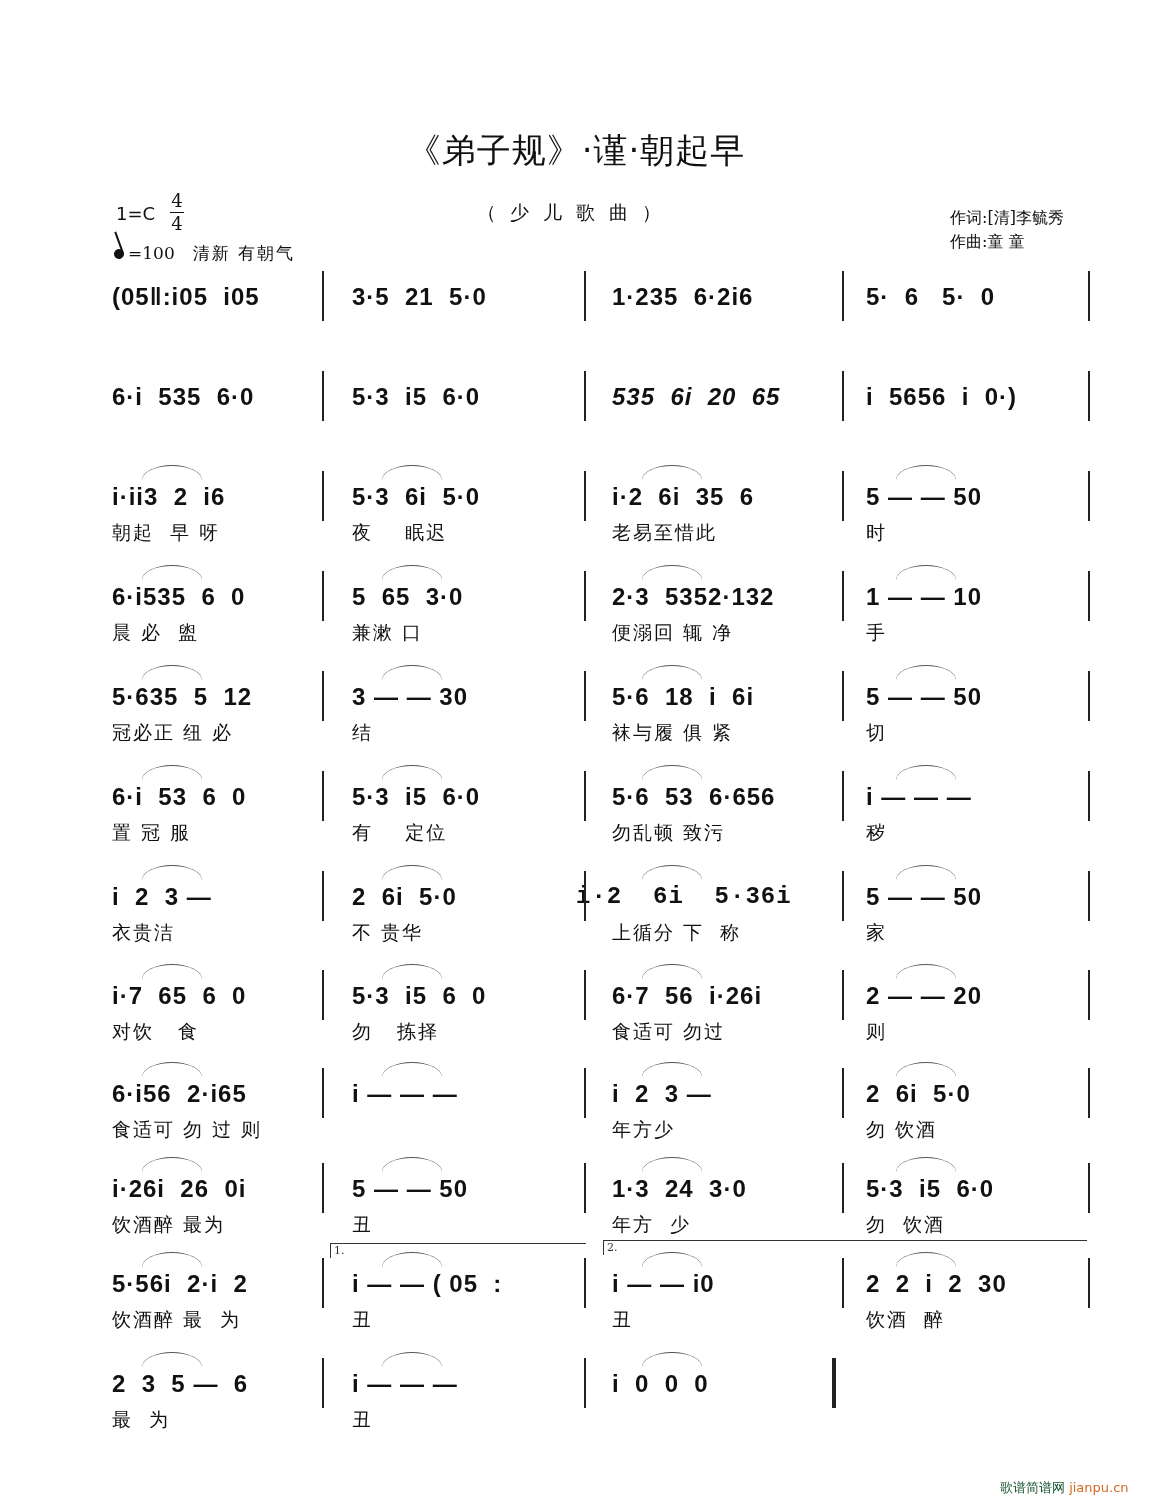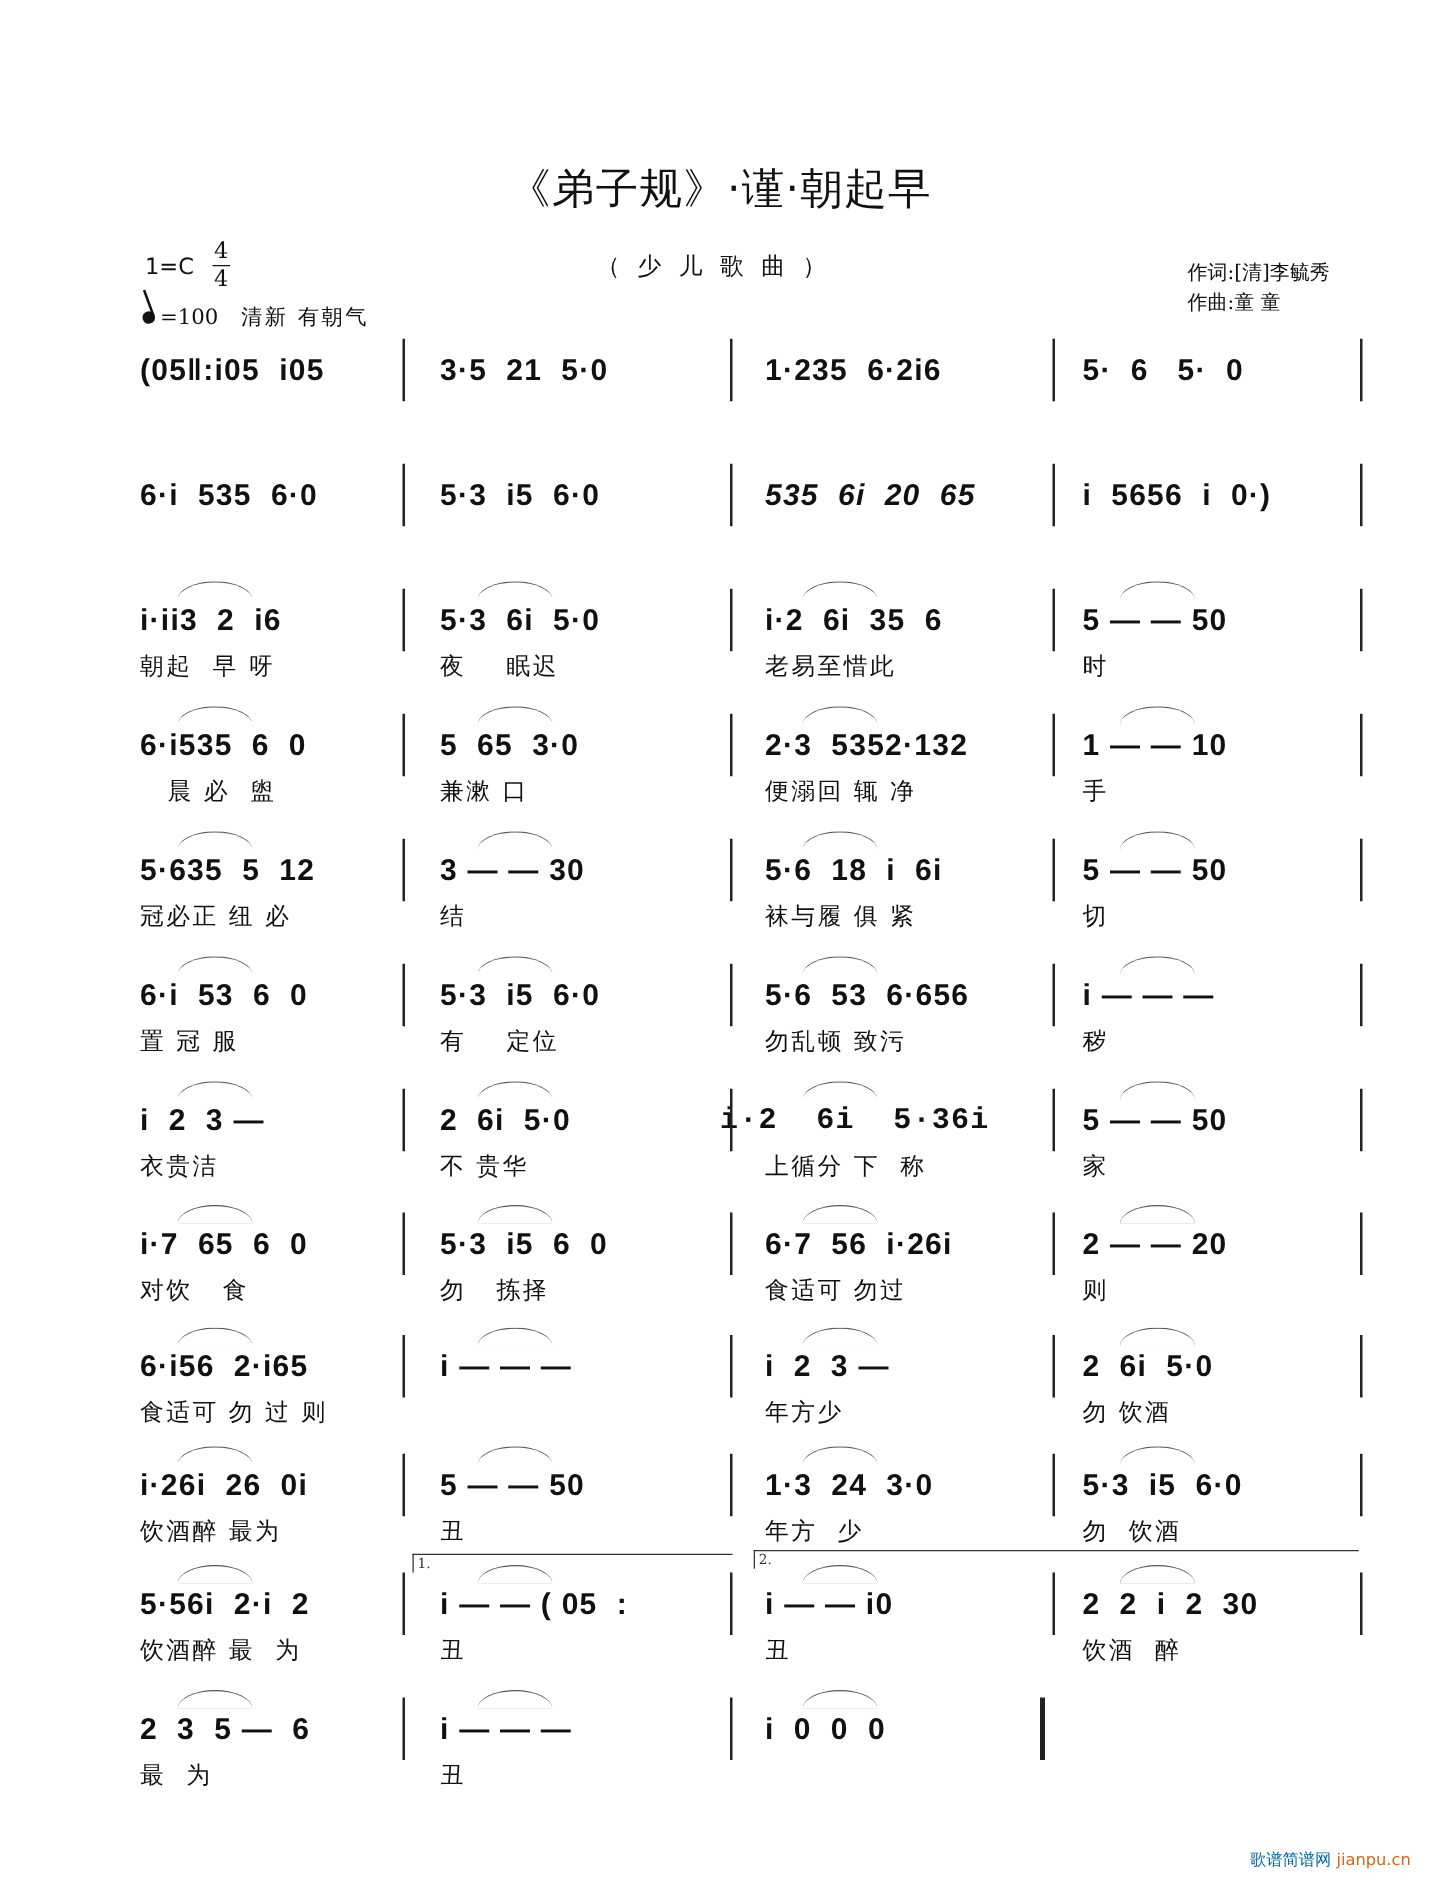--- a/index.html
+++ b/index.html
@@ -83,21 +83,21 @@
     <div class="lyrics" style="left: 612px; top: 520px;">老易至惜此</div>
     <div class="slur" style="left: 642px; top: 465px; width: 60px; height: 14px;"></div>
     <div class="notes" style="left: 866px; top: 483px;">5 — — 50</div>
     <div class="lyrics" style="left: 866px; top: 520px;">时</div>
     <div class="slur" style="left: 896px; top: 465px; width: 60px; height: 14px;"></div>
     <div class="barline" style="left: 322px; top: 471px; height: 50px;"></div>
     <div class="barline" style="left: 584px; top: 471px; height: 50px;"></div>
     <div class="barline" style="left: 842px; top: 471px; height: 50px;"></div>
     <div class="barline" style="left: 1088px; top: 471px; height: 50px;"></div>
     <div class="notes" style="left: 112px; top: 583px;">6·i535  6  0</div>
-    <div class="lyrics" style="left: 112px; top: 620px; margin-left: 22px;">晨 必  盥</div>
+    <div class="lyrics" style="left: 112px; top: 620px;">晨 必  盥</div>
     <div class="slur" style="left: 142px; top: 565px; width: 60px; height: 14px;"></div>
     <div class="notes" style="left: 352px; top: 583px;">5  65  3·0</div>
     <div class="lyrics" style="left: 352px; top: 620px;">兼漱 口</div>
     <div class="slur" style="left: 382px; top: 565px; width: 60px; height: 14px;"></div>
     <div class="notes" style="left: 612px; top: 583px;">2·3  5352·132</div>
     <div class="lyrics" style="left: 612px; top: 620px;">便溺回 辄 净</div>
     <div class="slur" style="left: 642px; top: 565px; width: 60px; height: 14px;"></div>
     <div class="notes" style="left: 866px; top: 583px;">1 — — 10</div>
     <div class="lyrics" style="left: 866px; top: 620px;">手</div>
     <div class="slur" style="left: 896px; top: 565px; width: 60px; height: 14px;"></div>
@@ -226,13 +226,13 @@
     <div class="notes" style="left: 612px; top: 1370px;">i  0  0  0</div>
     <div class="lyrics" style="left: 612px; top: 1407px;"></div>
     <div class="slur" style="left: 642px; top: 1352px; width: 60px; height: 14px;"></div>
     <div class="barline" style="left: 322px; top: 1358px; height: 50px;"></div>
     <div class="barline" style="left: 584px; top: 1358px; height: 50px;"></div>
     <div class="barline" style="left: 832px; top: 1358px; height: 50px; width: 4px;"></div>
     <div class="volta" style="left: 330px; top: 1243px; width: 252px;">1.</div>
     <div class="volta" style="left: 603px; top: 1240px; width: 480px;">2.</div>
   </div>
 
-<div class="watermark"><span style="color:#0369a1">歌谱简谱网</span> <span>jianpu.cn</span></div>
+<div class="watermark"><span style="color:#14532d">歌谱简谱网</span> <span>jianpu.cn</span></div>
 
 </body></html>

